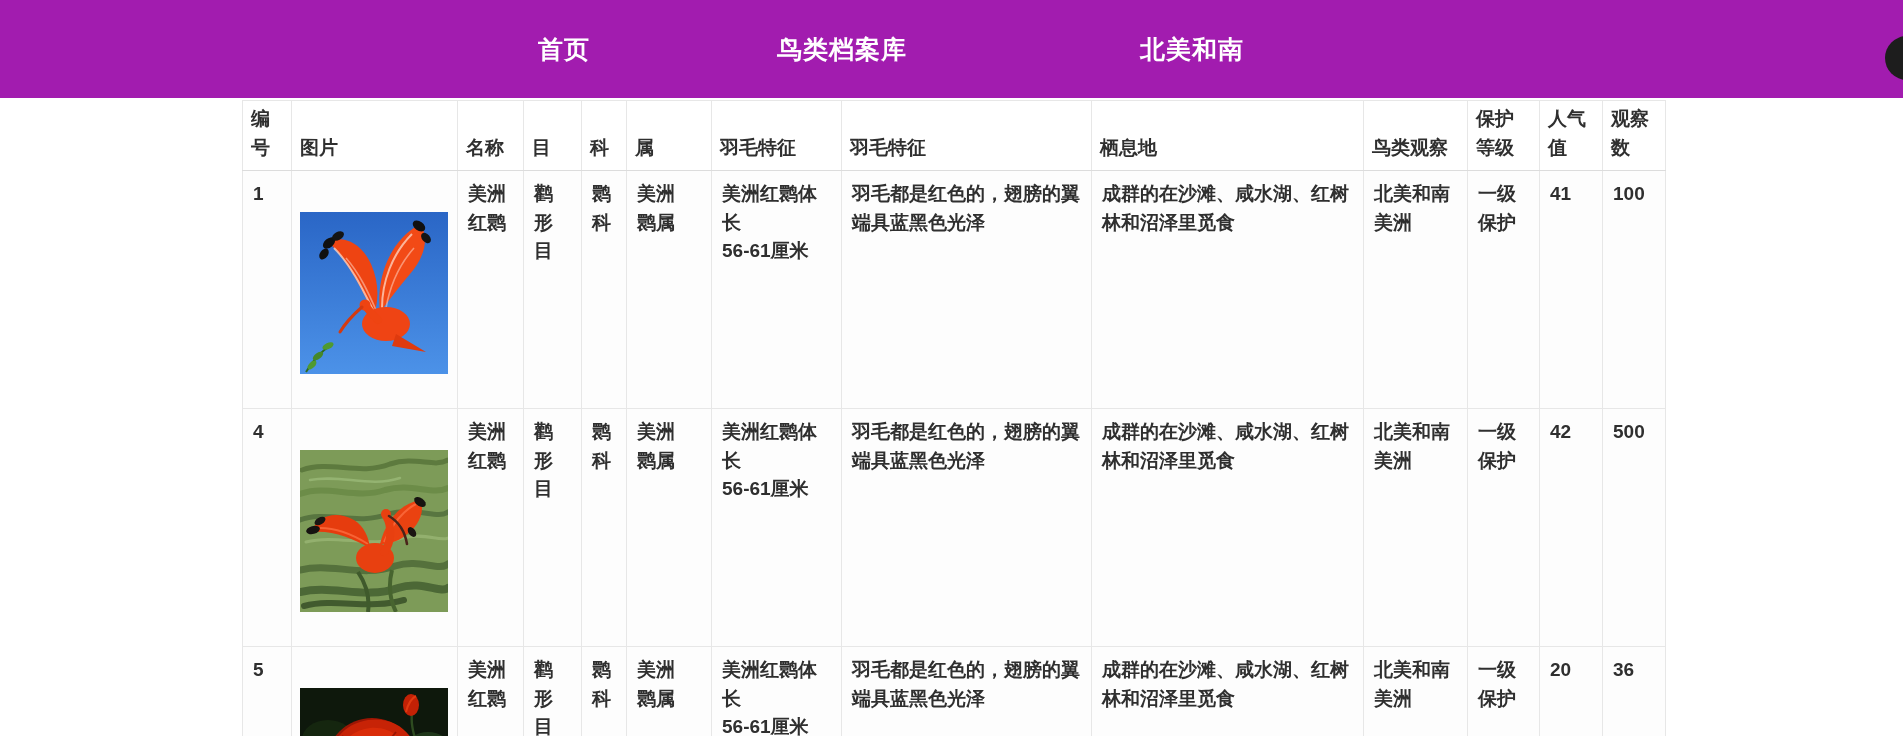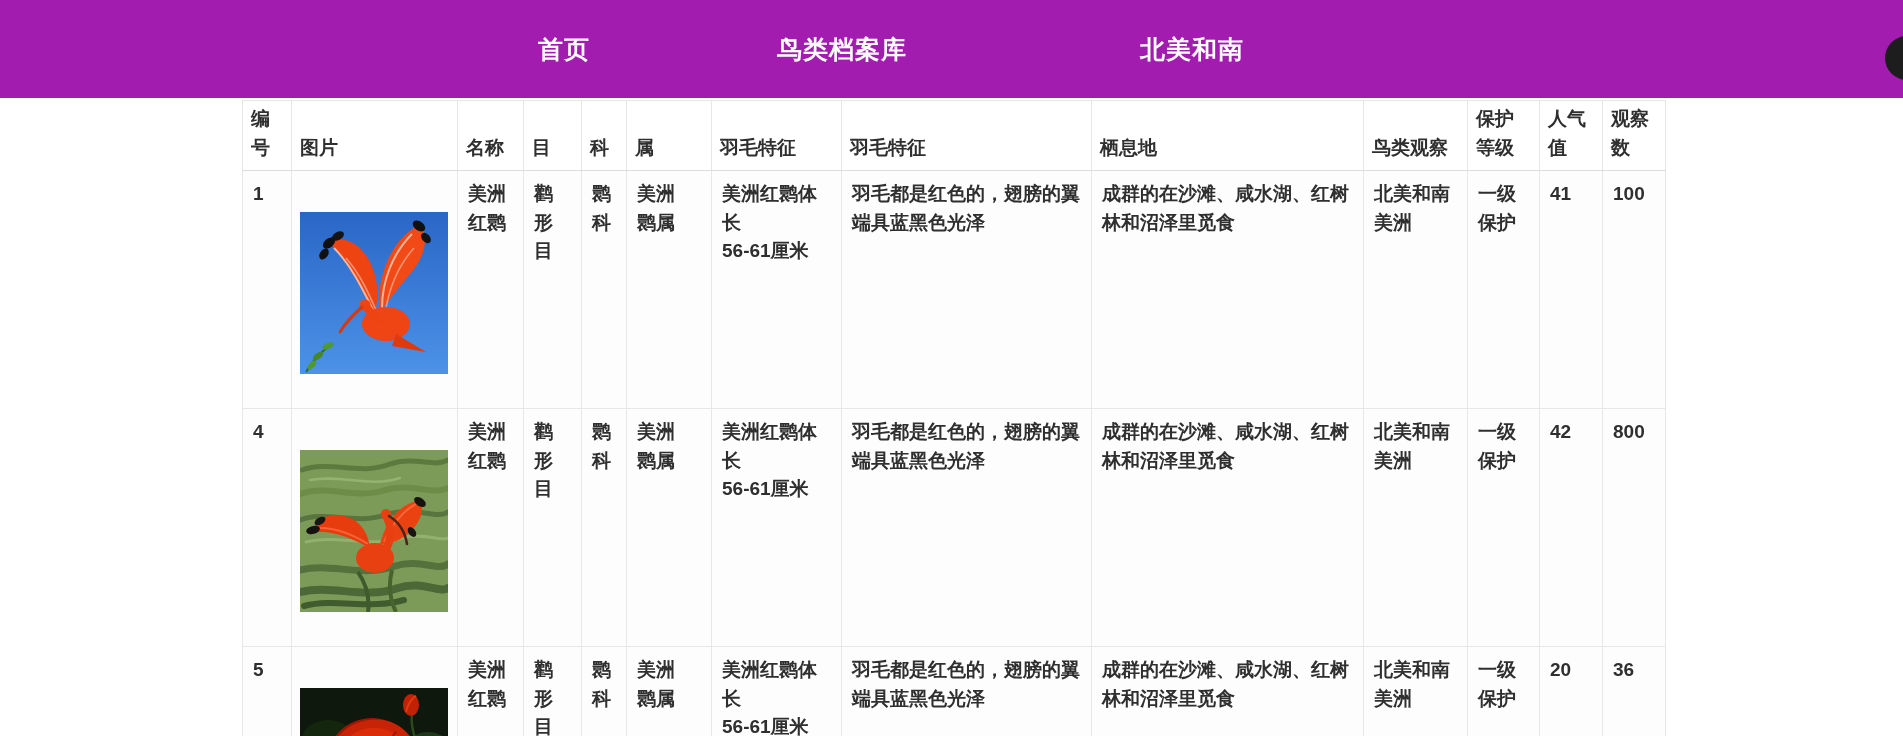--- a/index.html
+++ b/index.html
@@ -204,21 +204,21 @@
 56-61厘米</td>
       <td>羽毛都是红色的，翅膀的翼
 端具蓝黑色光泽</td>
       <td>成群的在沙滩、咸水湖、红树
 林和沼泽里觅食</td>
       <td>北美和南
 美洲</td>
       <td>一级
 保护</td>
       <td>42</td>
-      <td>800</td>
+      <td>500</td>
     </tr>
 
     <tr style="height:176px">
       <td>5</td>
       <td class="cell-image">
         <svg class="photo" width="148" height="156" viewBox="0 0 148 156">
           <rect width="148" height="156" fill="#0e180c"></rect>
           <ellipse cx="120" cy="110" rx="34" ry="26" fill="#1d3518" opacity="0.9"></ellipse>
           <ellipse cx="28" cy="52" rx="26" ry="20" fill="#16280f" opacity="0.9"></ellipse>
           <ellipse cx="128" cy="60" rx="22" ry="16" fill="#24401e" opacity="0.8"></ellipse>

